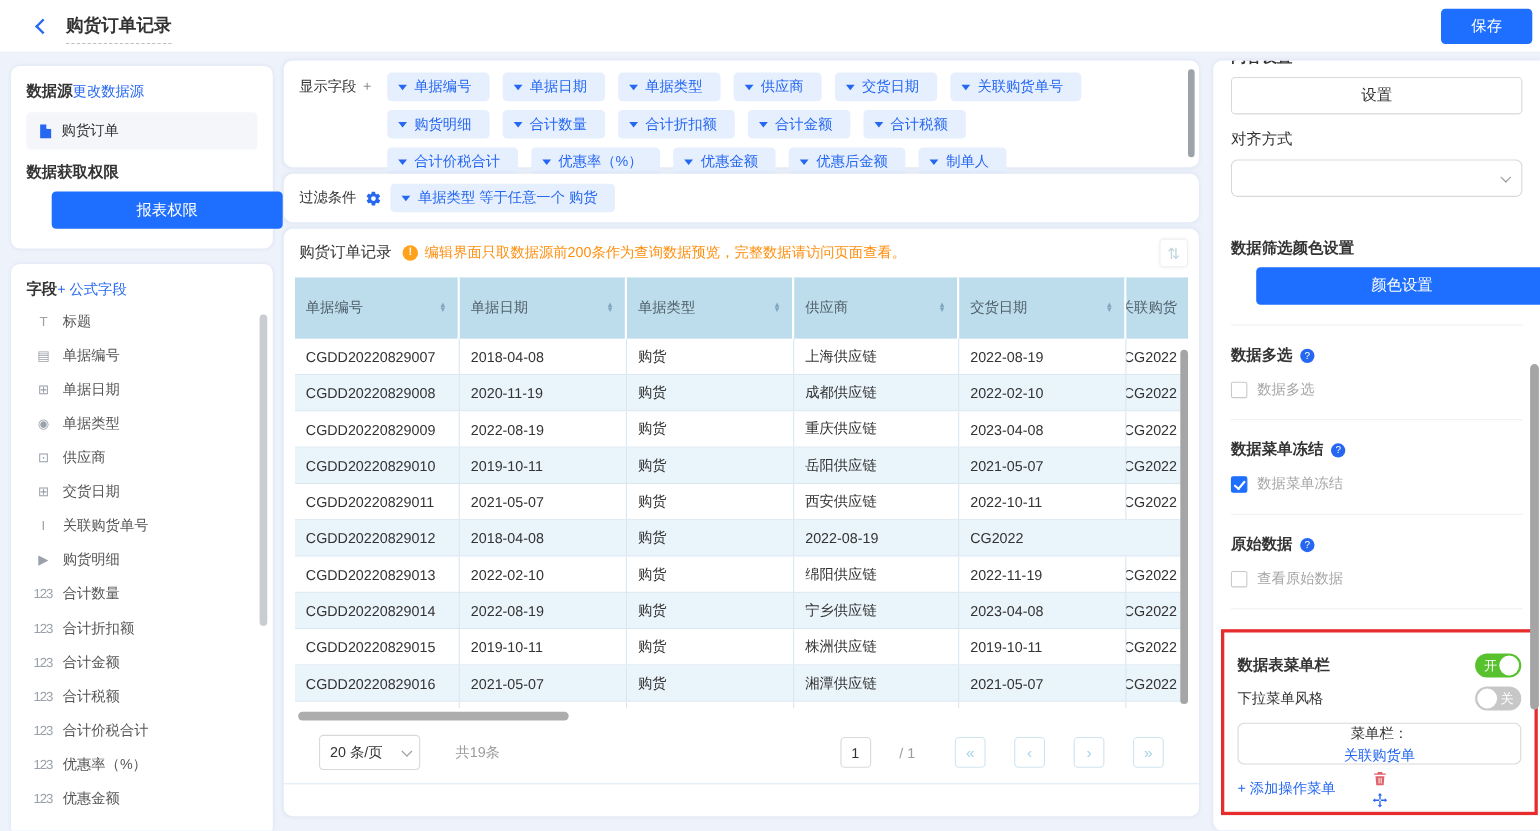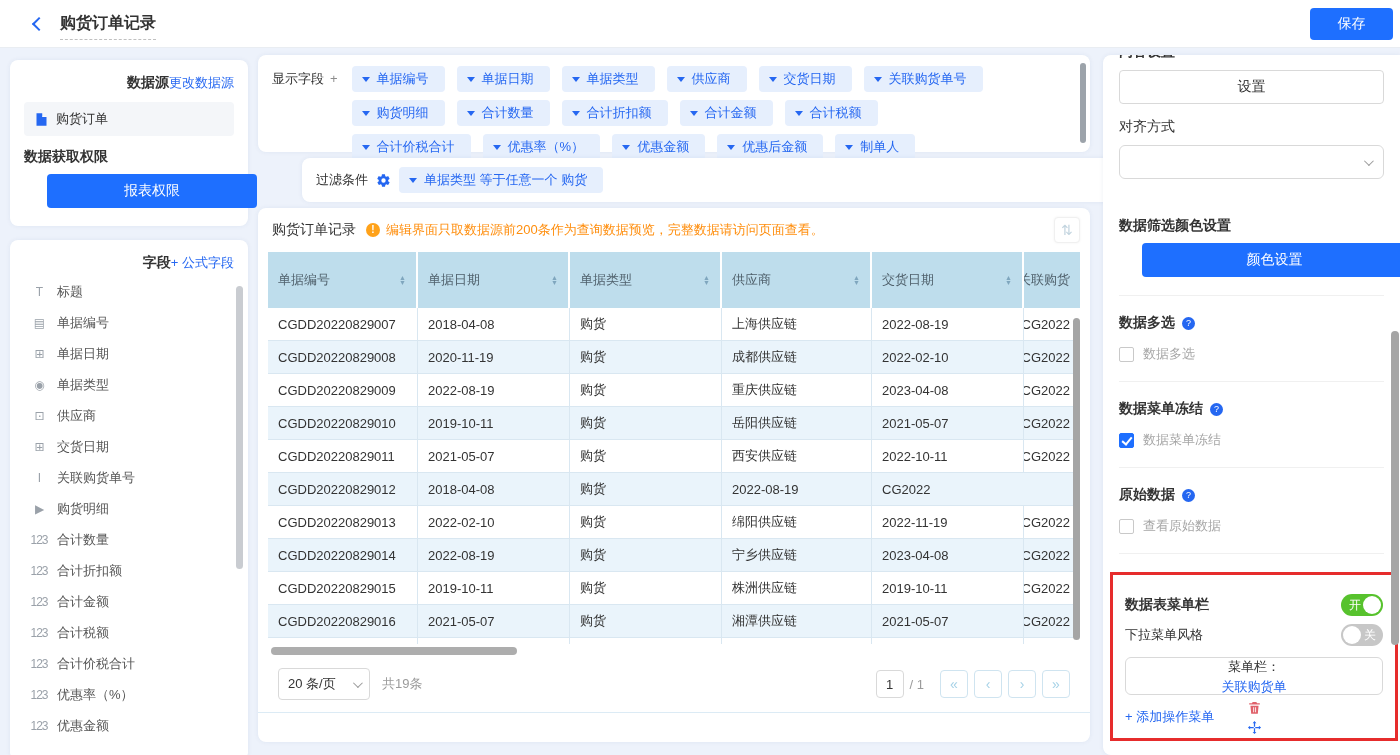--- a/index.html
+++ b/index.html
@@ -14,21 +14,21 @@
   .save-btn { position:absolute; left:1310px; top:8px; width:83px; height:32px; background:#1E6FFF; color:#fff; border:none; border-radius:4px; font-size:14px; cursor:pointer; font-family:inherit; }
 
   .card { position:absolute; background:#fff; border-radius:8px; box-shadow:0 0 5px rgba(26,58,108,0.07); }
   .btn-primary { display:block; width:100%; height:34px; background:#1E6FFF; color:#fff; border:none; border-radius:4px; font-size:14px; cursor:pointer; font-family:inherit;margin-left:23px; }
   .btn-plain { display:block; width:100%; height:34px; background:#fff; color:#333; border:1px solid #D9D9D9; border-radius:4px; font-size:14px; cursor:pointer; font-family:inherit; }
   .sec-title { font-size:14px; font-weight:bold; color:#333; }
   .link { color:#2567F1; font-size:13px; cursor:pointer; text-decoration:none; }
 
   
   .card-ds { left:10px; top:60px; width:238px; height:166px; padding:14px; }
-  .card-head { display:flex; justify-content:flex-end; align-items:center; }
+  .card-head { display:flex; justify-content:flex-start; align-items:center; }
   .ds-item { margin-top:10px; height:34px; background:#F4F6F9; border-radius:4px; display:flex; align-items:center; padding:0 10px; gap:7px; cursor:pointer; }
   .mt12 { margin-top:12px; }
   .mt8 { margin-top:8px; }
 
   .card-fields { left:10px; top:240px; width:238px; height:520px; padding:14px; overflow:hidden; }
   .field-list { margin-top:4px; }
   .field-item { height:31px; display:flex; align-items:center; gap:9px; padding-left:6px; cursor:grab; color:#555; }
   .f-icon { width:18px; color:#9AA1A9; font-size:12px; text-align:center; flex:none; letter-spacing:-1px; }
   .f-label { font-size:13px; color:#555; }
   .fields-scroll { position:absolute; right:5px; top:46px; width:7px; height:283px; background:#C9CCD1; border-radius:4px; }
@@ -36,21 +36,21 @@
   
   .card-display { left:258px; top:55px; width:832px; height:97px; padding:11px 14px; display:flex; }
   .row-label { font-size:13px; color:#333; flex:none; line-height:26px; }
   .plus { color:#8C8C8C; margin-left:6px; line-height:26px; }
   .tag-rows { margin-left:14px; width:700px; }
   .tag-row { display:flex; gap:12px; margin-bottom:8px; }
   .tag { height:26px; background:#E6EFFD; border-radius:4px; color:#2567F1; display:inline-flex; align-items:center; padding:0 16px 0 10px; cursor:pointer; white-space:nowrap; }
   .caret { width:0; height:0; border-left:4px solid transparent; border-right:4px solid transparent; border-top:5px solid #2567F1; margin-right:7px; flex:none; }
   .display-scroll { position:absolute; right:4px; top:8px; width:6px; height:80px; background:#9CA3AA; border-radius:3px; }
 
-  .card-filter { left:258px; top:158px; width:832px; height:44px; padding:9px 14px; display:flex; align-items:center; gap:8px;margin-left:44px; }
+  .card-filter { left:258px; top:158px; width:832px; height:44px; padding:9px 14px; display:flex; align-items:center; gap:8px; }
   .gear { width:15px; height:15px; flex:none; cursor:pointer; }
 
   .card-table { left:258px; top:208px; width:832px; height:534px; padding:0; }
   .tbl-title-row { height:44px; display:flex; align-items:center; padding:0 14px; gap:10px; position:relative; }
   .tbl-title { font-size:14px; color:#333; }
   .warn { display:flex; align-items:center; gap:6px; color:#FF8E0D; font-size:13px; }
   .warn-icon { width:14px; height:14px; border-radius:50%; background:#FFA21A; color:#fff; font-size:10px; font-weight:bold; text-align:center; line-height:14px; flex:none; }
   .sort-btn { position:absolute; right:10px; top:9px; width:26px; height:26px; background:#fff; border:1px solid #F0F0F0; border-radius:4px; box-shadow:0 0 3px rgba(0,0,0,0.05); color:#C2D4DF; font-size:14px; text-align:center; line-height:24px; cursor:pointer; }
 
   .tbl-wrap { margin:0 10px; position:relative; overflow:hidden; }
@@ -68,21 +68,21 @@
   .th:nth-of-type(2), .td:nth-of-type(2) { width:152px; flex:none; }
   .th:nth-of-type(3), .td:nth-of-type(3) { width:152px; flex:none; }
   .th:nth-of-type(4), .td:nth-of-type(4) { width:150px; flex:none; }
   .th:nth-of-type(5), .td:nth-of-type(5) { width:152px; flex:none; }
   .th:nth-of-type(6), .td:nth-of-type(6) { flex:1; min-width:0;justify-content:flex-end; }
   .tr.partial { height:6px; border-bottom:none; }
   .tbl-vscroll { position:absolute; right:0; top:66px; width:7px; height:322px; background:#A5A5A5; border-radius:4px; }
   .tbl-hscroll { margin:3px 10px 0; height:9px; }
   .tbl-hscroll .thumb { width:246px; height:8px; margin-left:3px; background:#ADADAD; border-radius:4px; }
 
-  .pager { margin:4px 0 0; padding:8px 20px 12px; border-bottom:1px solid #DCEBF5; display:flex; align-items:center; }
+  .pager { margin:4px 0 0; padding:8px 32px 12px; border-bottom:1px solid #DCEBF5; display:flex; align-items:center;gap:20px; }
   .pagesize { width:92px; height:32px; border:1px solid #D9D9D9; border-radius:4px; display:flex; align-items:center; padding:0 9px; gap:6px; cursor:pointer; justify-content:space-between; background:#fff; }
   .chev-down { width:7px; height:7px; border-right:1.5px solid #9B9B9B; border-bottom:1.5px solid #9B9B9B; transform:rotate(45deg) translateY(-2px); flex:none; }
   .total { color:#9B9B9B; margin-left:12px; }
   .pager .spacer { flex:1; }
   .page-input { width:28px; height:28px; border:1px solid #D9D9D9; border-radius:4px; text-align:center; font-size:13px; color:#333; font-family:inherit; }
   .page-of { color:#9B9B9B; margin:0 10px 0 6px; }
   .nav-btn { width:28px; height:28px; border:1px solid #CFE4F0; background:#fff; border-radius:4px; color:#A6D2E7; font-size:14px; margin-left:6px; cursor:pointer; line-height:26px; text-align:center; font-family:inherit; }
 
   
   .panel { position:absolute; left:1103px; top:55px; width:297px; height:700px; background:#fff; border-radius:8px 0 0 8px; box-shadow:0 0 5px rgba(26,58,108,0.07); padding:0 16px; overflow:hidden; }

